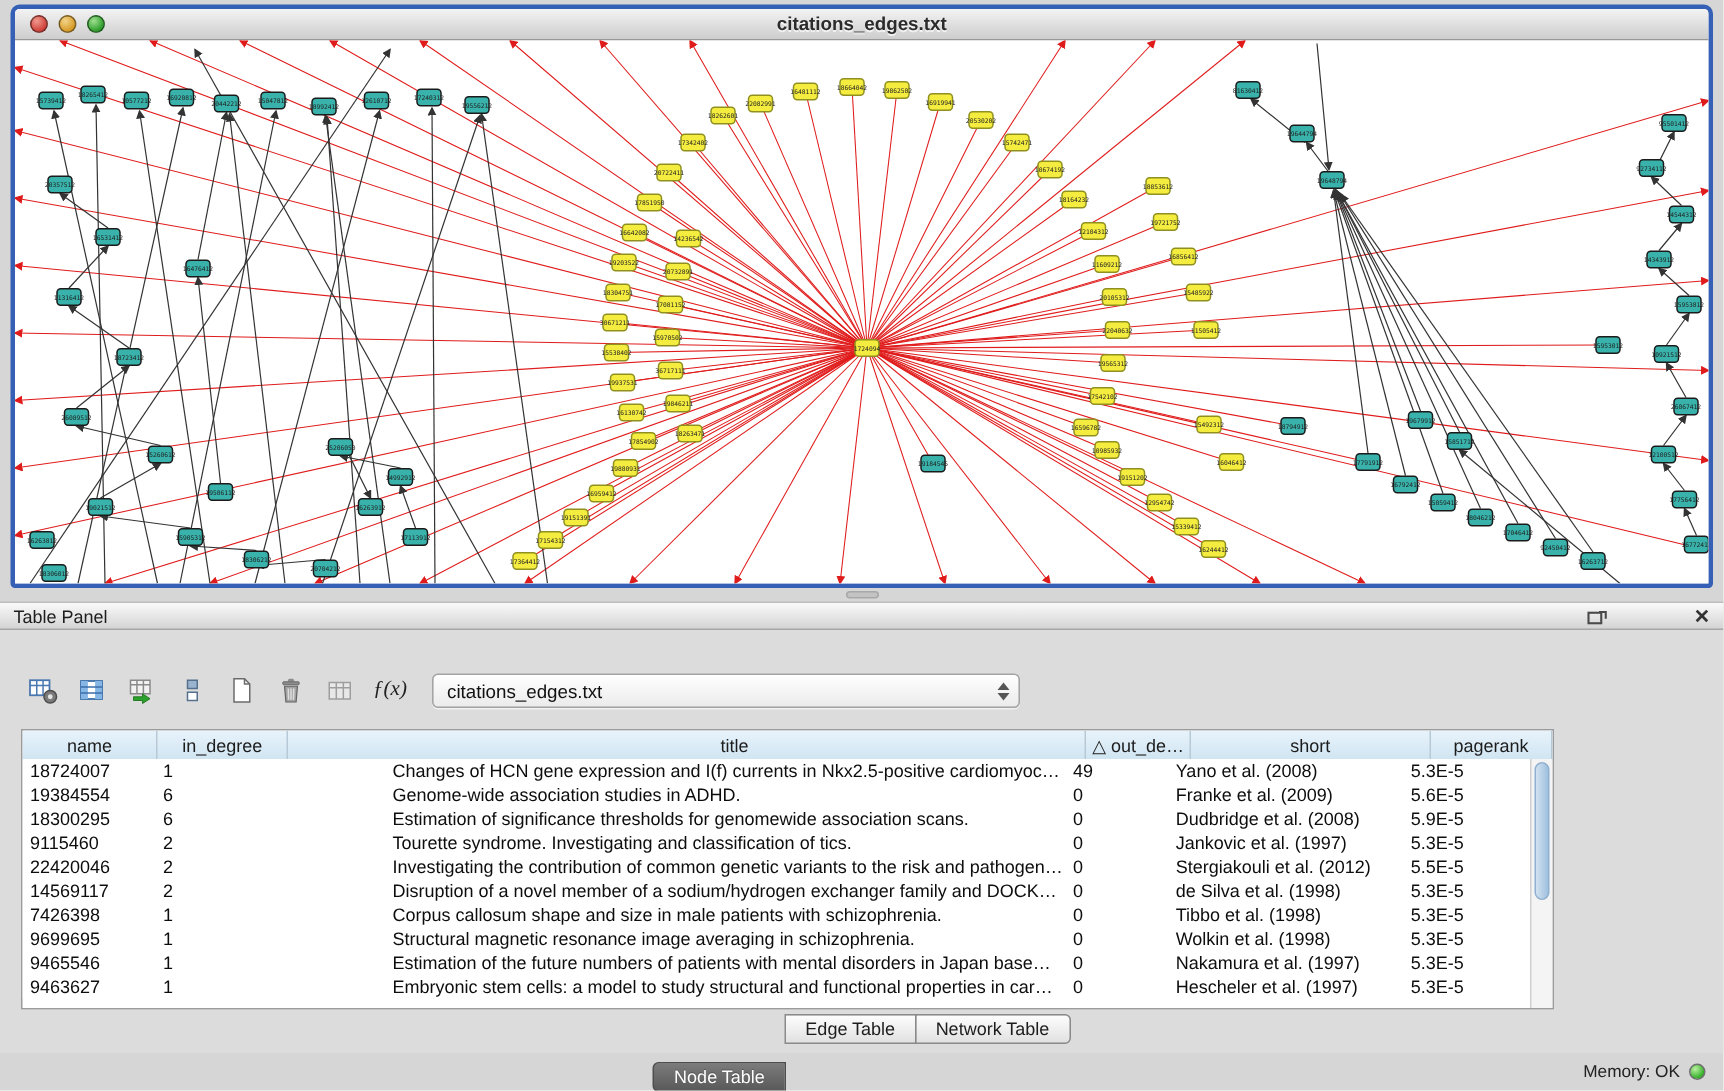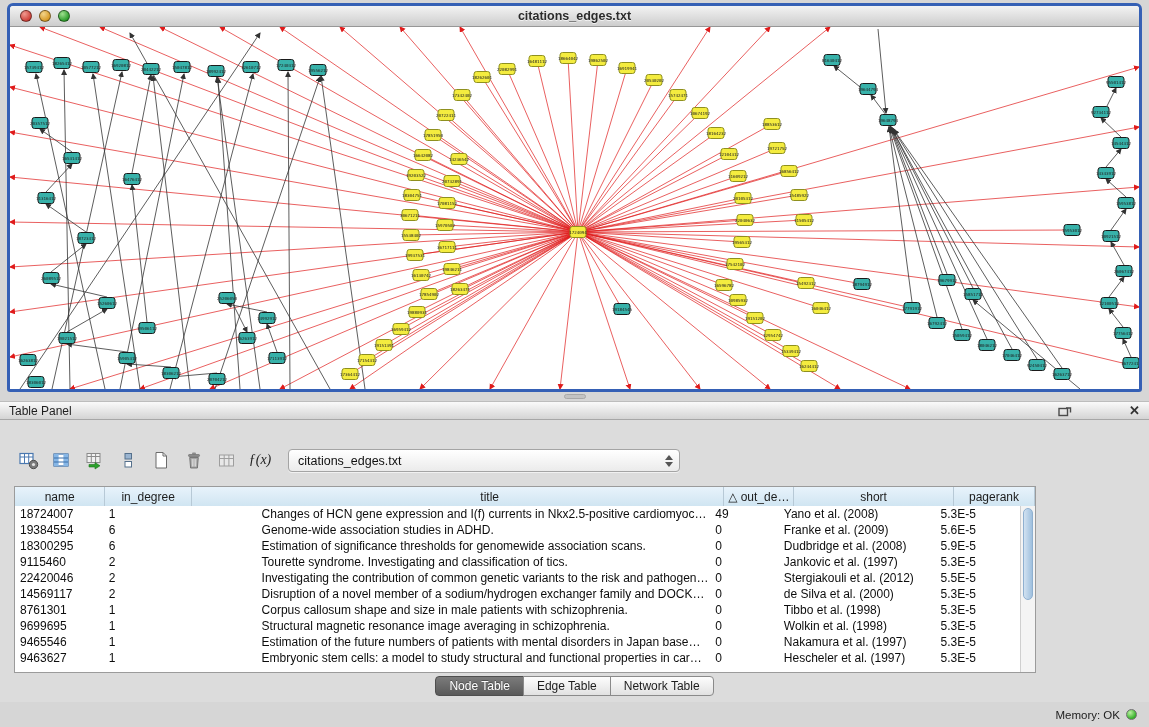--- a/index.html
+++ b/index.html
@@ -47,21 +47,21 @@
   .tbody{position:absolute;left:0;right:15px;top:19px;bottom:0;}
   .trow{display:flex;height:16px;line-height:16px;font-size:12px;color:#0d0d0d;background:#fff;}
   .trow .cell{padding-left:5px;box-sizing:border-box;white-space:nowrap;overflow:hidden;}
   .trow .c3{padding-left:10px;}
   .vscroll{position:absolute;top:19px;right:0;bottom:0;width:15px;background:#f4f4f4;border-left:1px solid #cfcfcf;box-sizing:border-box;}
   .vthumb{position:absolute;top:2px;left:2px;width:10px;height:92px;border-radius:6px;background:linear-gradient(90deg,#d2e2f1,#9fc0de);border:1px solid #8fb0d0;box-sizing:border-box;}
 
   
   .tabs{position:absolute;top:676px;left:0;right:0;display:flex;justify-content:center;}
   .tab{height:20px;line-height:19px;padding:0 13px;font-size:12px;border:1px solid #8a8a8a;background:linear-gradient(#fdfdfd,#e1e1e1);color:#1d1d1d;margin-left:-1px;box-sizing:border-box;}
-  .tab.first{border-radius:4px 0 0 4px;margin-left:0;}
+  .tab.first{border-radius:4px 0 0 4px;margin-left:0;margin-top:32px;}
   .tab.last{border-radius:0 4px 4px 0;}
   .tab.active{background:linear-gradient(#7b7b7b,#595959);color:#fff;border-color:#4e4e4e;text-shadow:0 -1px 0 rgba(0,0,0,.3);}
 
   
   .statusbar{position:absolute;left:0;right:0;bottom:0;height:25px;display:flex;align-items:center;justify-content:flex-end;gap:6px;padding-right:12px;box-sizing:border-box;font-size:11.5px;color:#222;}
   .mem-dot{width:11px;height:11px;border-radius:50%;background:radial-gradient(circle at 35% 30%,#b9f0a1,#36b12a 70%);border:1px solid #6f6f6f;box-sizing:border-box;}
 </style>
 </head>
 <body>
 
@@ -803,26 +803,26 @@
           <div class="cell c5">Stergiakouli et al. (2012)</div>
           <div class="cell c6">5.5E-5</div>
           <div class="cell cfill"></div>
         </div>
         <div class="trow">
           <div class="cell c0">14569117</div>
           <div class="cell c1">2</div>
           <div class="cell c2">2003</div>
           <div class="cell c3">Disruption of a novel member of a sodium/hydrogen exchanger family and DOCK…</div>
           <div class="cell c4">0</div>
-          <div class="cell c5">de Silva et al. (2000)</div>
+          <div class="cell c5">de Silva et al. (1998)</div>
           <div class="cell c6">5.3E-5</div>
           <div class="cell cfill"></div>
         </div>
         <div class="trow">
-          <div class="cell c0">8761301</div>
+          <div class="cell c0">7426398</div>
           <div class="cell c1">1</div>
           <div class="cell c2">1998</div>
           <div class="cell c3">Corpus callosum shape and size in male patients with schizophrenia.</div>
           <div class="cell c4">0</div>
           <div class="cell c5">Tibbo et al. (1998)</div>
           <div class="cell c6">5.3E-5</div>
           <div class="cell cfill"></div>
         </div>
         <div class="trow">
           <div class="cell c0">9699695</div>

